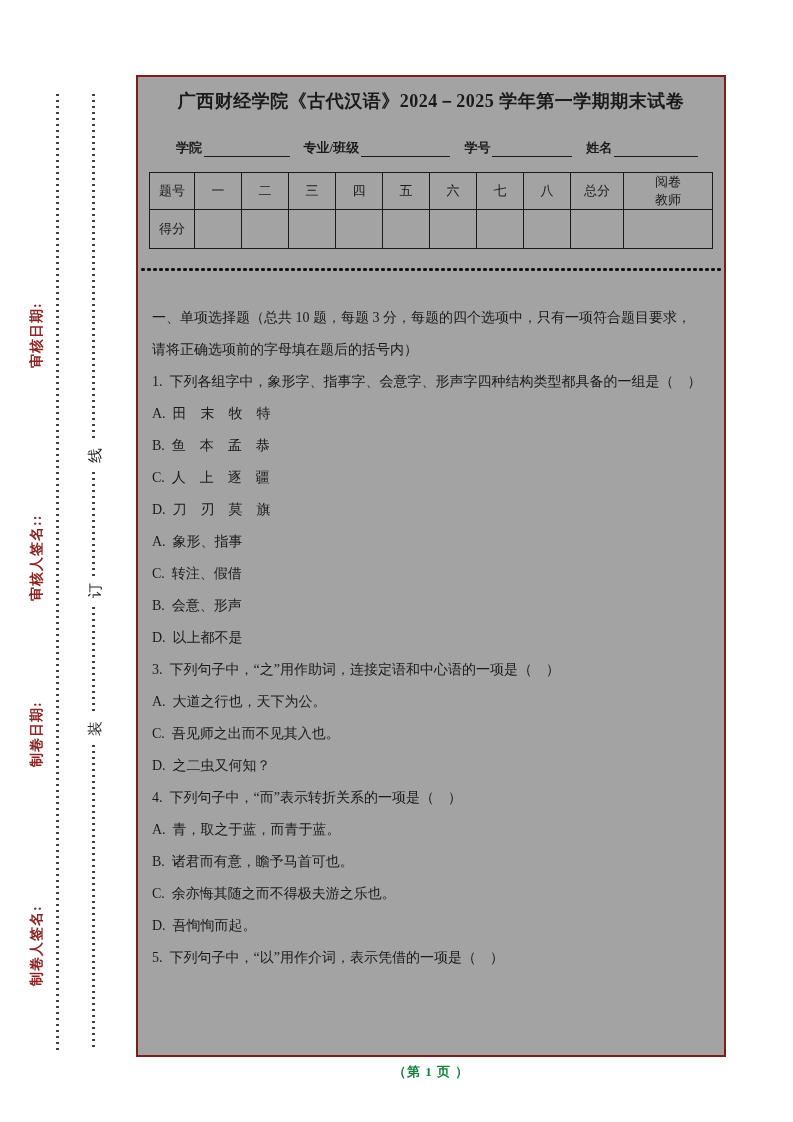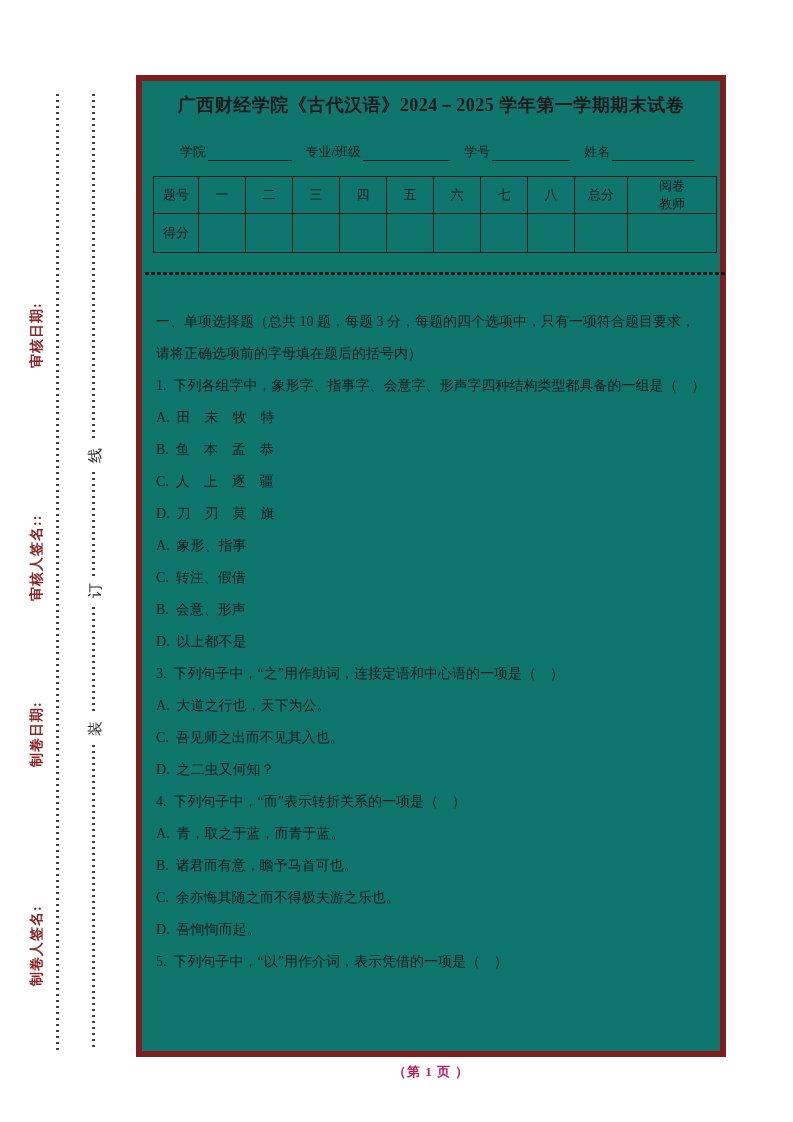--- a/index.html
+++ b/index.html
@@ -45,22 +45,22 @@
     color: #222222;
   }
 
   
   .sheet {
     position: absolute;
     left: 136px;
     top: 75px;
     width: 590px;
     height: 982px;
-    border: 6px solid #7f1d1d;
-    background: #0f766e;
+    border: 2px solid #7f1d1d;
+    background: #a3a3a3;
   }
   .title {
     position: absolute;
     top: 12px;
     left: 0;
     width: 100%;
     text-align: center;
     font-size: 18px;
     font-weight: bold;
     letter-spacing: 0.5px;
@@ -68,21 +68,21 @@
   }
   .fields {
     position: absolute;
     top: 58px;
     left: 38px;
     right: 12px;
     height: 22px;
     display: flex;
     align-items: flex-end;
     font-size: 13px;
-    font-weight: normal;
+    font-weight: bold;
     white-space: nowrap;
     justify-content: space-between;
   }
   .flabel { margin-right: 2px; }
   .fline {
     display: inline-block;
     border-bottom: 1px solid #1a1a1a;
     height: 16px;
     margin-right: 14px;
   }
@@ -134,21 +134,21 @@
   }
 
   .footer {
     position: absolute;
     left: 136px;
     top: 1063px;
     width: 590px;
     text-align: center;
     font-size: 13px;
     font-weight: bold;
-    color: #be185d;
+    color: #15803d;
     letter-spacing: 1px;
   }
 </style>
 </head>
 <body>
 
 <div class="page">
 
   <div class="stamp" style="top:368px">审核日期:</div>
   <div class="stamp" style="top:601px">审核人签名::</div>

